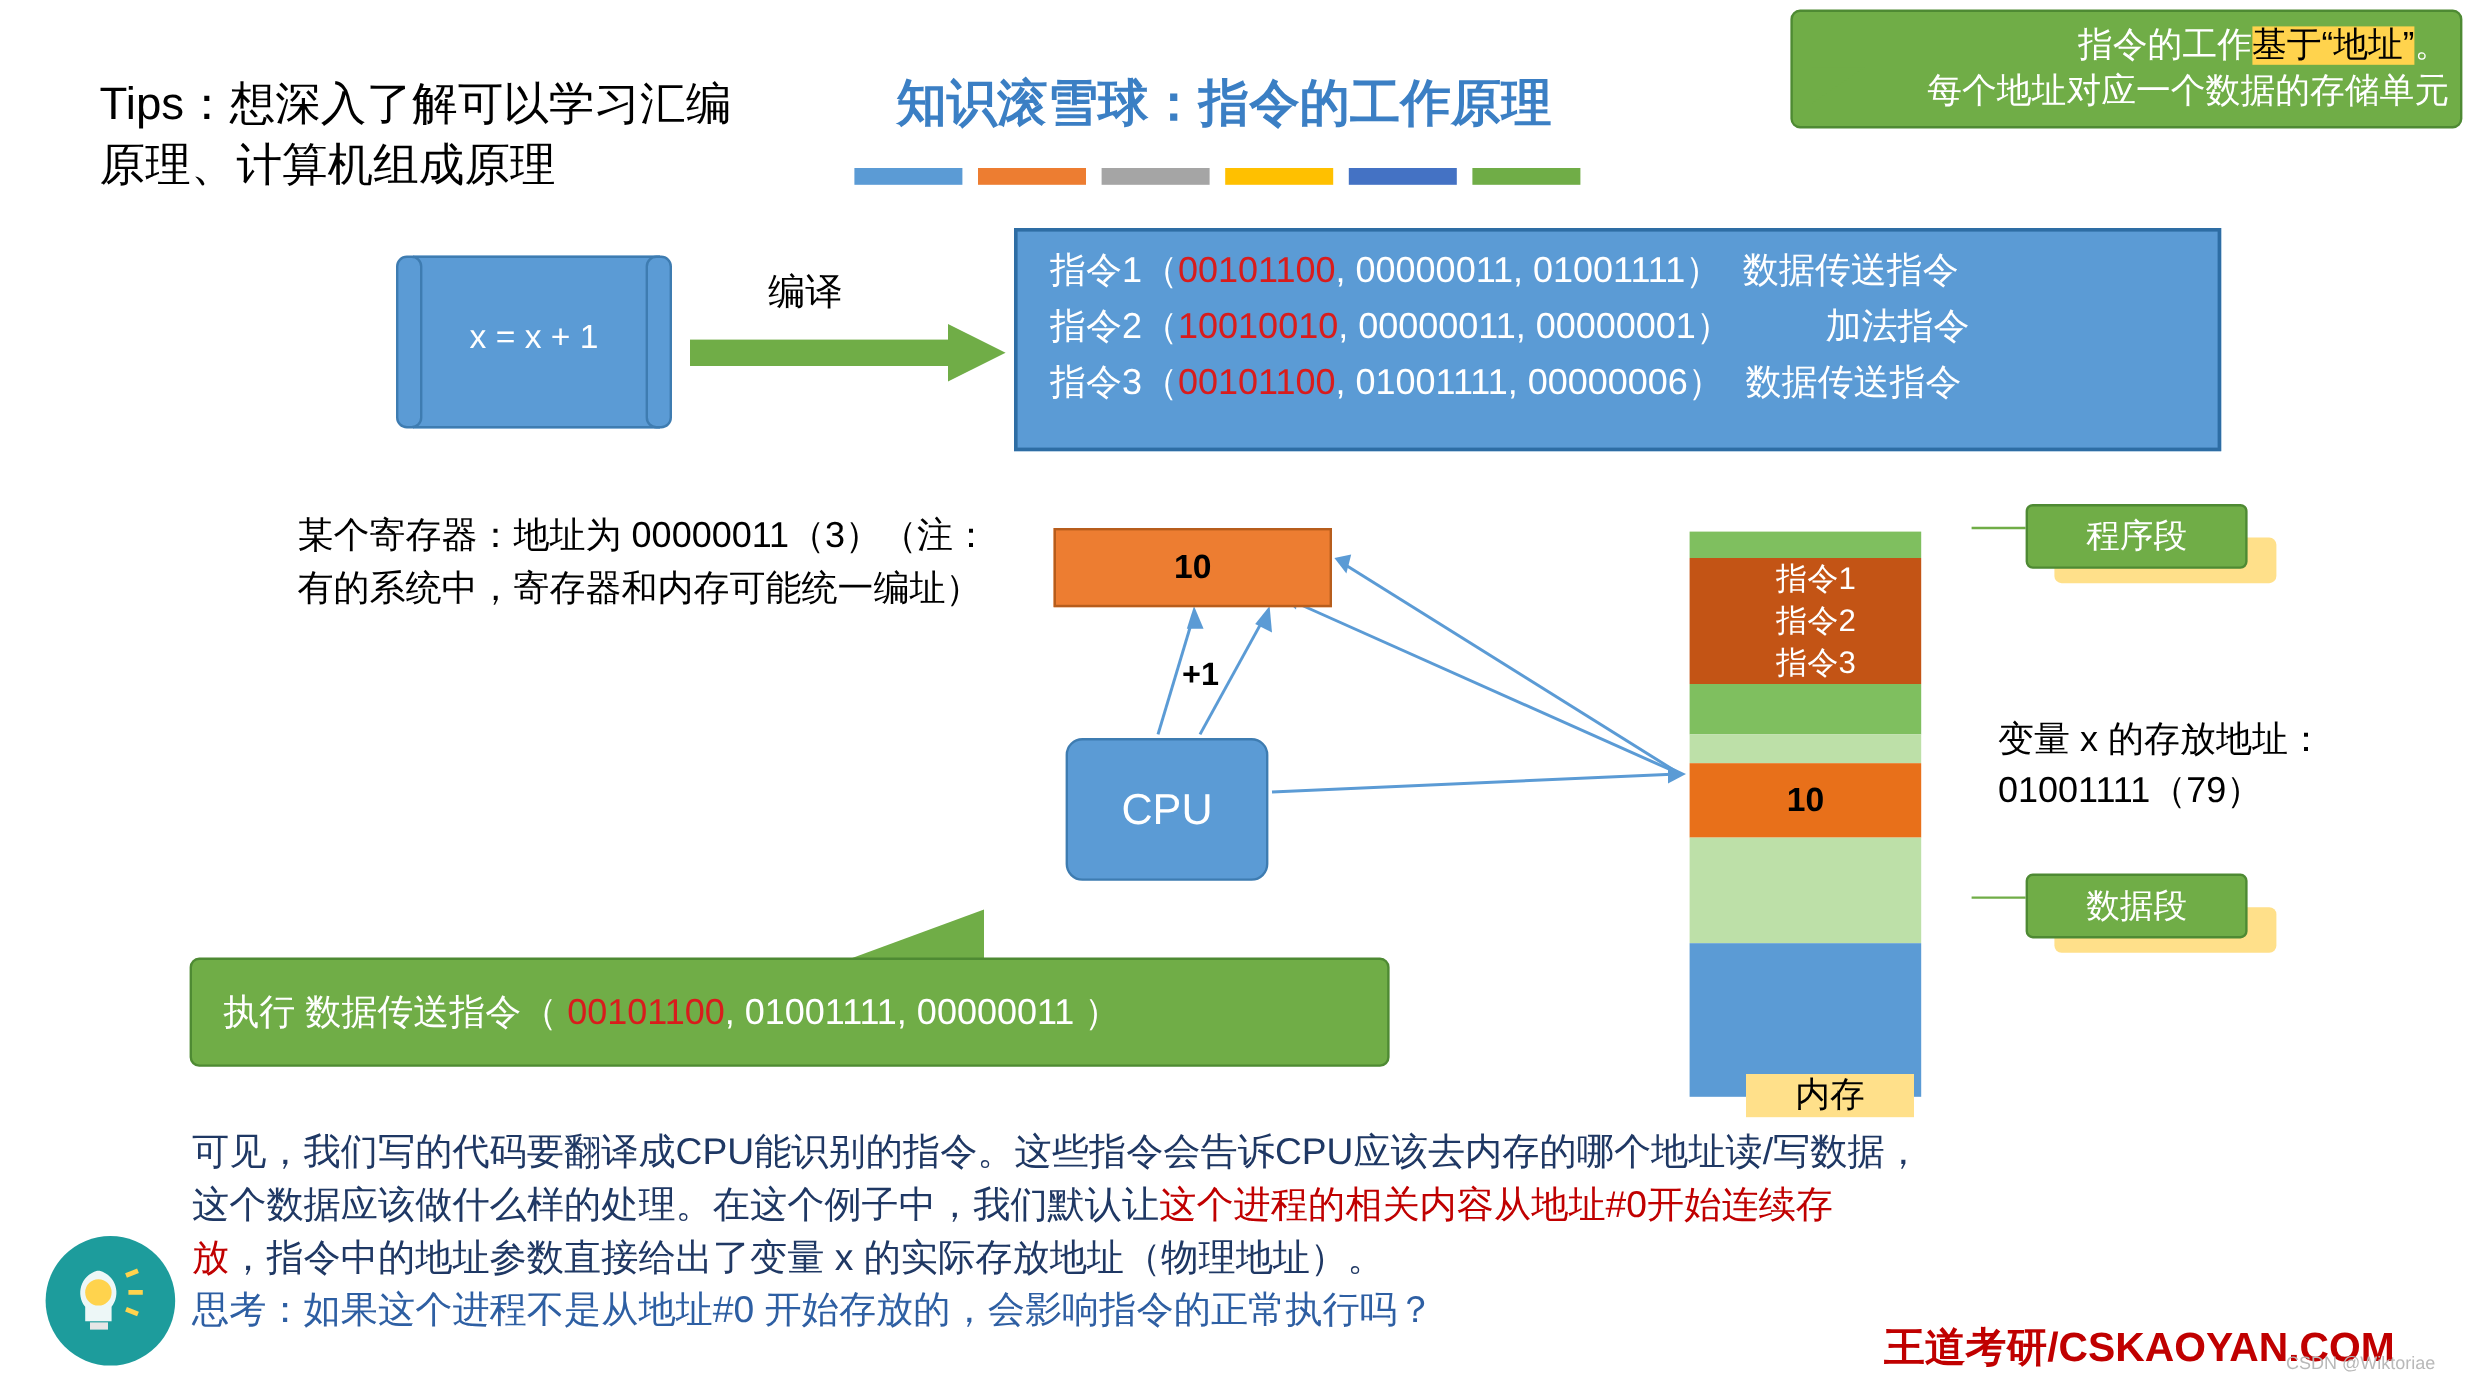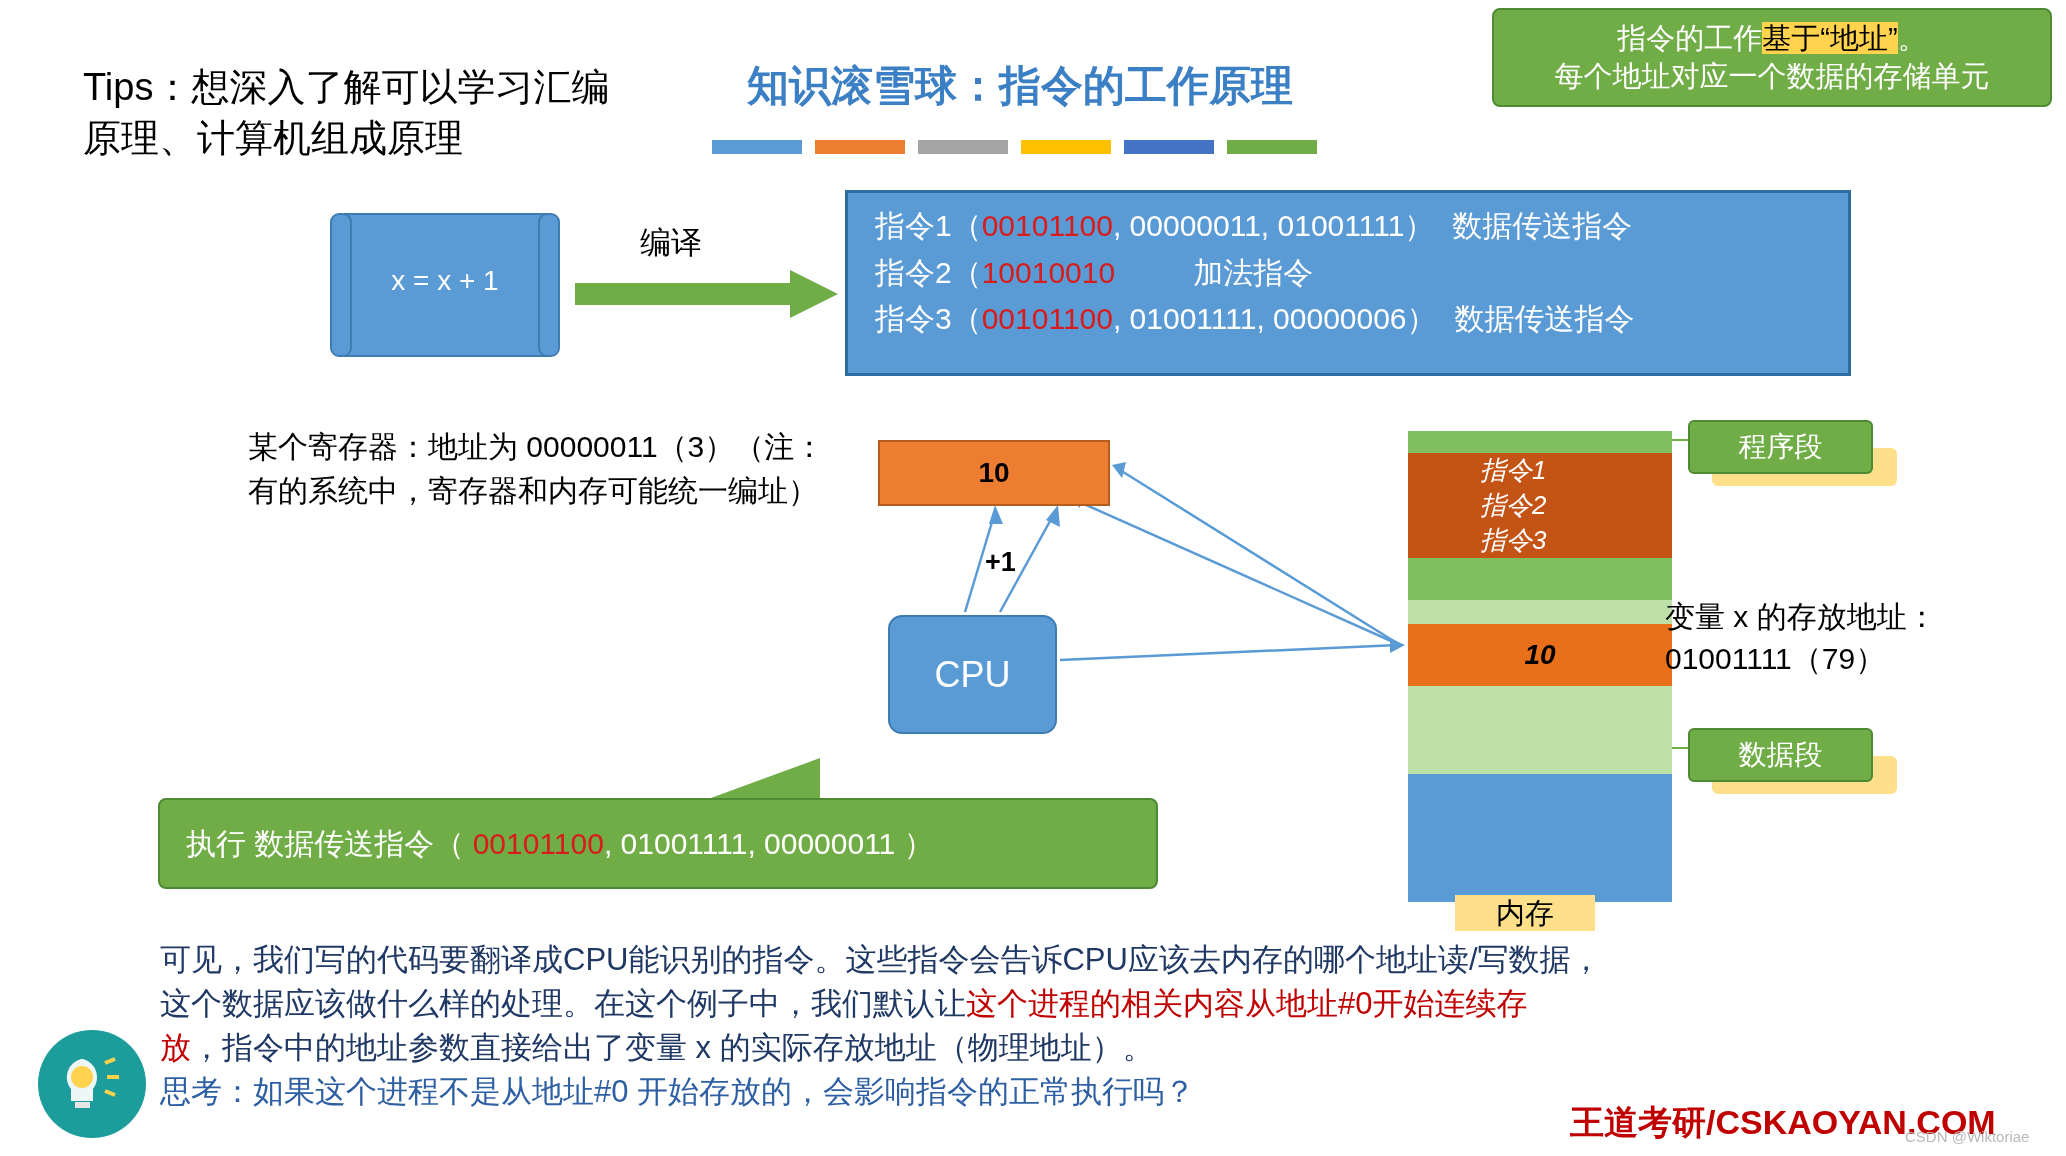--- a/index.html
+++ b/index.html
@@ -10,21 +10,21 @@
 
   
   #tips{left:83px;top:62px;width:560px;font-size:38px;line-height:1.35;color:#000;}
   #title{left:640px;top:58px;width:760px;text-align:center;font-size:42px;font-weight:bold;color:#3b7fc4;}
   #barstrip{left:712px;top:140px;display:flex;gap:13px;}
   #barstrip div{width:90px;height:14px;}
 
   
   #callout-top{left:1492px;top:8px;width:560px;}
   .callout{background:#70ad47;border:2px solid #4e8a33;border-radius:8px;color:#fff;
-           font-size:29px;line-height:1.3;text-align:center;padding:10px 30px;box-sizing:border-box;}
+           font-size:29px;line-height:1.3;text-align:right;padding:10px 9px;box-sizing:border-box;}
   .callout .hl{background:#ffd34d;color:#000;}
   #callout-top-tail{left:1510px;top:56px;width:0;height:0;
       border-top:30px solid #70ad47;border-right:44px solid transparent;}
 
   
   #scroll{left:330px;top:213px;width:230px;height:140px;}
   #scroll .body{position:absolute;left:14px;top:0;width:202px;height:140px;
       background:#5b9bd5;border:2px solid #3e7cb1;}
   #scroll .lcap,#scroll .rcap{position:absolute;top:0;width:18px;height:140px;
       background:#5b9bd5;border:2px solid #3e7cb1;border-radius:9px;}
@@ -49,21 +49,21 @@
   
   #regcell{left:878px;top:440px;width:228px;height:62px;background:#ed7d31;border:2px solid #b75d1c;}
   #regcell span{display:block;text-align:center;line-height:62px;font-size:28px;font-weight:bold;color:#000;}
   #plus1{left:985px;top:547px;font-size:27px;font-weight:bold;}
 
   
   #cpu{left:888px;top:615px;width:165px;height:115px;background:#5b9bd5;border:2px solid #3e7cb1;border-radius:14px;}
   #cpu span{display:block;text-align:center;line-height:115px;font-size:36px;color:#fff;}
 
   
-  #mem{left:1408px;top:431px;width:264px;font-style:italic;}
+  #mem{left:1408px;top:443px;width:193px;}
   #mem div{box-sizing:border-box;}
   .mem-green{background:#7fbf5f;height:22px;}
   .mem-code{background:#c35415;height:35px;color:#fff;font-size:26px;padding-left:72px;}
   .mem-lgreen{background:#bde0a8;}
   .mem-orange{background:#e8701a;height:62px;text-align:center;font-size:28px;font-weight:bold;line-height:62px;color:#000;}
   .mem-blue{background:#5b9bd5;height:128px;}
   #memlabel{left:1455px;top:895px;width:140px;height:36px;background:#ffe08a;
       text-align:center;line-height:36px;font-size:29px;}
 
   
@@ -165,20 +165,21 @@
 <div class="abs nosel" id="instrlist">
   <div class="row">
     <span class="txt">指令1（</span>
     <span class="op">00101100</span>
     <span class="txt">, 00000011, 01001111）</span>
     <span class="kind">数据传送指令</span>
   </div>
   <div class="row">
     <span class="txt">指令2（</span>
     <span class="op">10010010</span>
+    <span class="txt">, 00000011, 00000001）</span>
     <span class="kind">　　加法指令</span>
   </div>
   <div class="row">
     <span class="txt">指令3（</span>
     <span class="op">00101100</span>
     <span class="txt">, 01001111, 00000006）</span>
     <span class="kind">数据传送指令</span>
   </div>
 </div>
 

